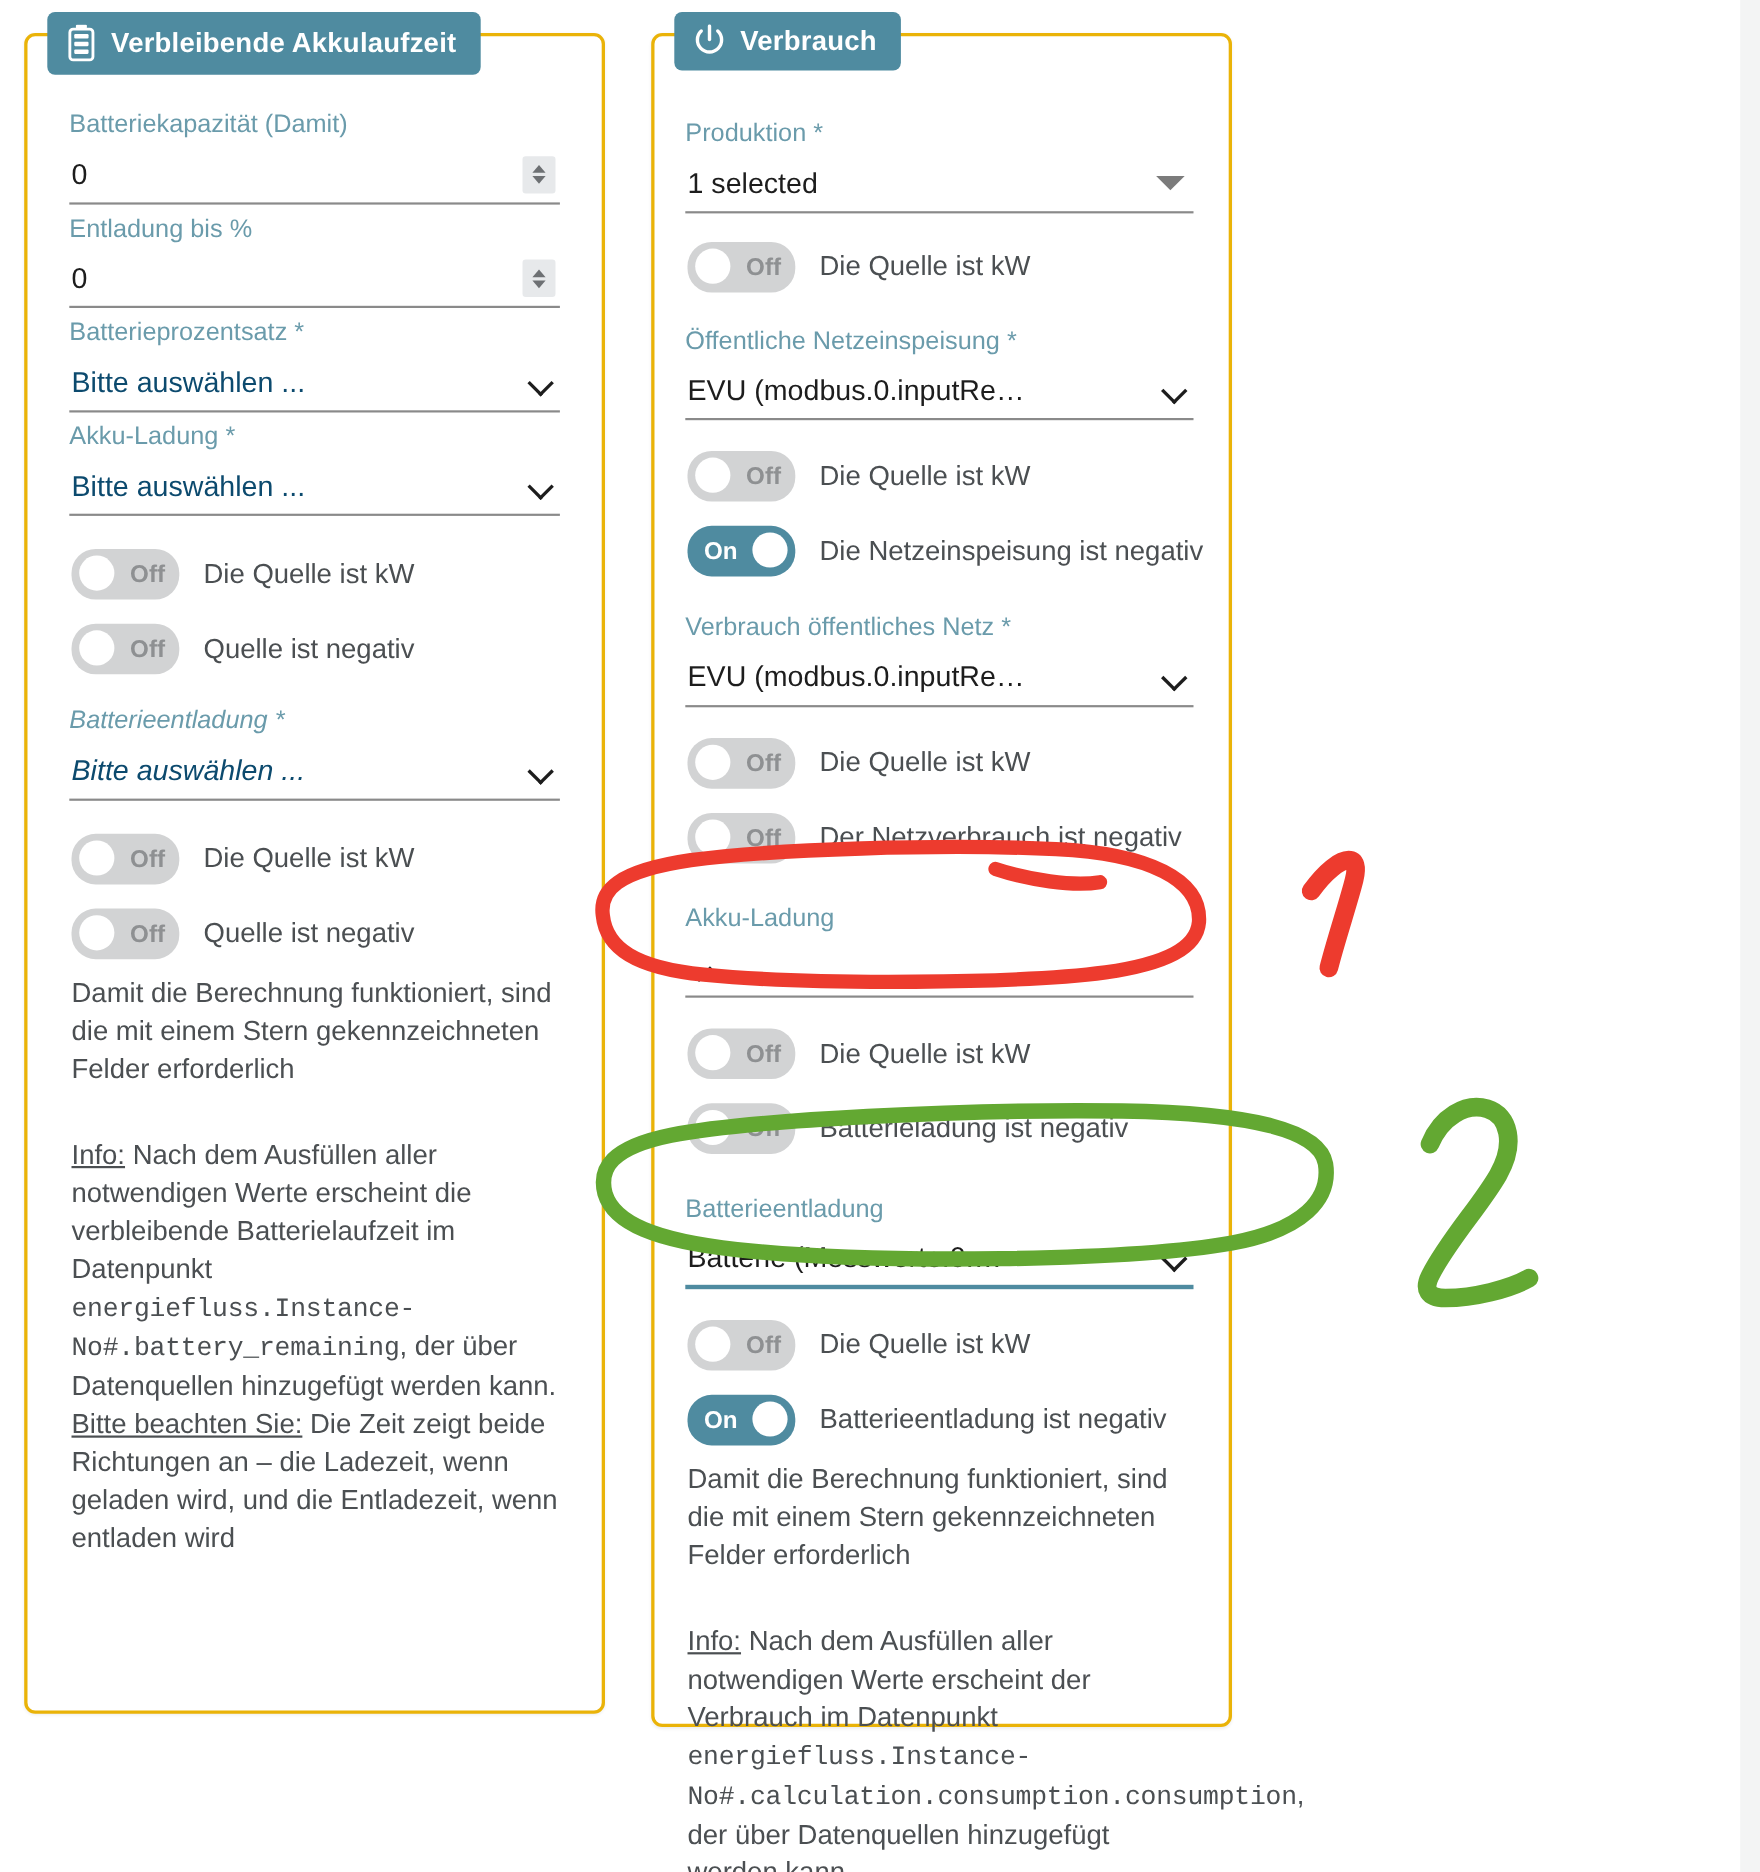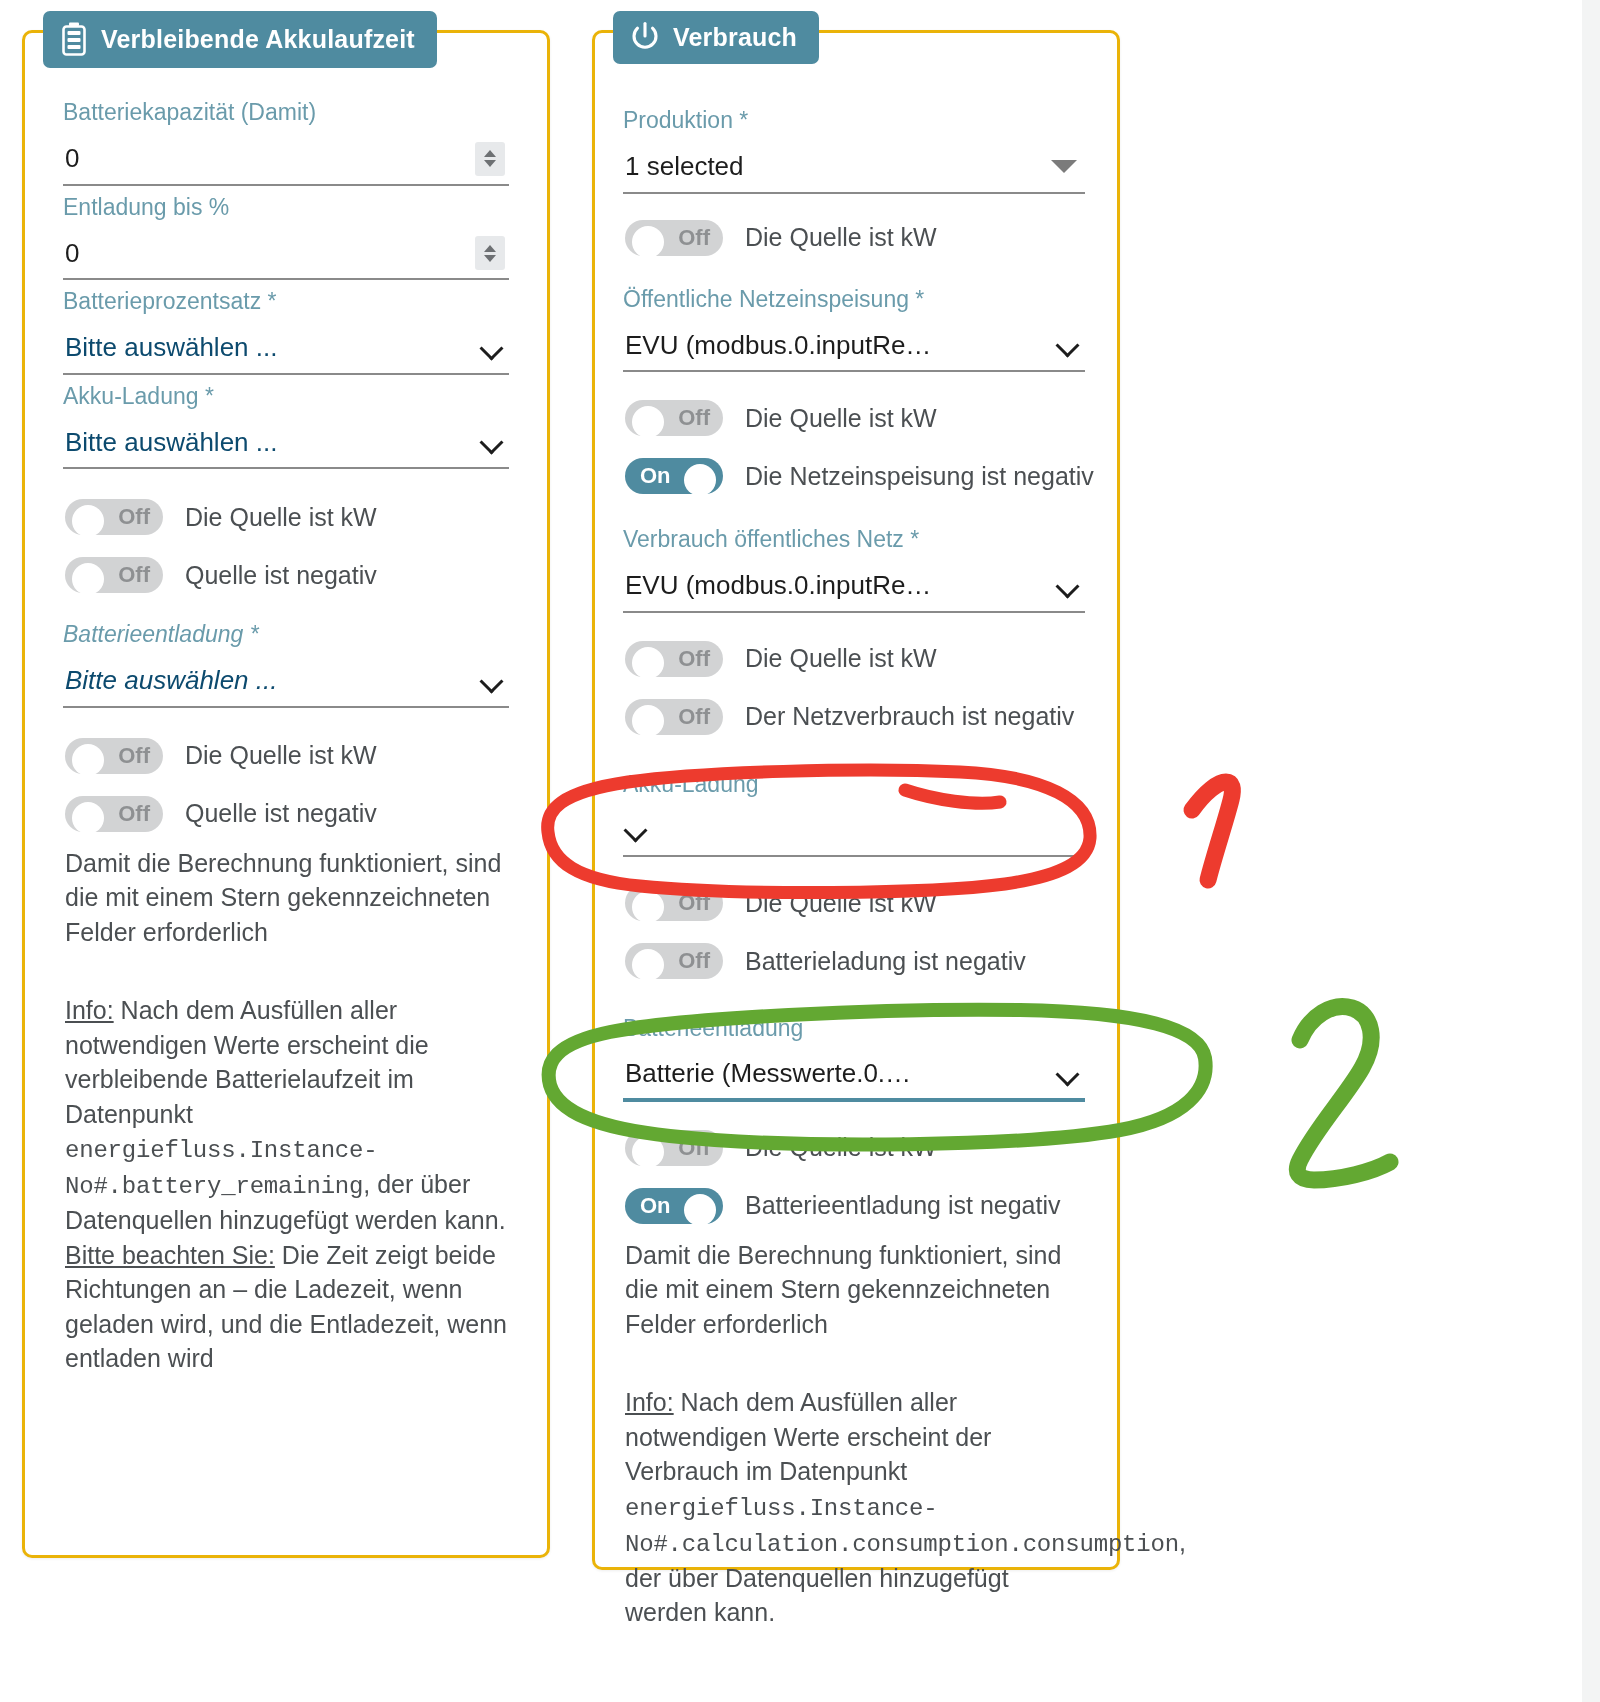--- a/index.html
+++ b/index.html
@@ -128,21 +128,21 @@
 
   
   .toggle-row {
     display: flex;
     align-items: center;
     gap: 22px;
     margin: 22px 0 22px 2px;
   }
   .switch {
     position: relative;
-    width: 98px; height: 36px;
+    width: 98px; height: 46px;
     border-radius: 22px;
     background: #d2d3d4;
     display: flex;
     align-items: center;
     flex: none;
   }
   .switch .knob {
     position: absolute;
     width: 32px; height: 32px;
     border-radius: 50%;

